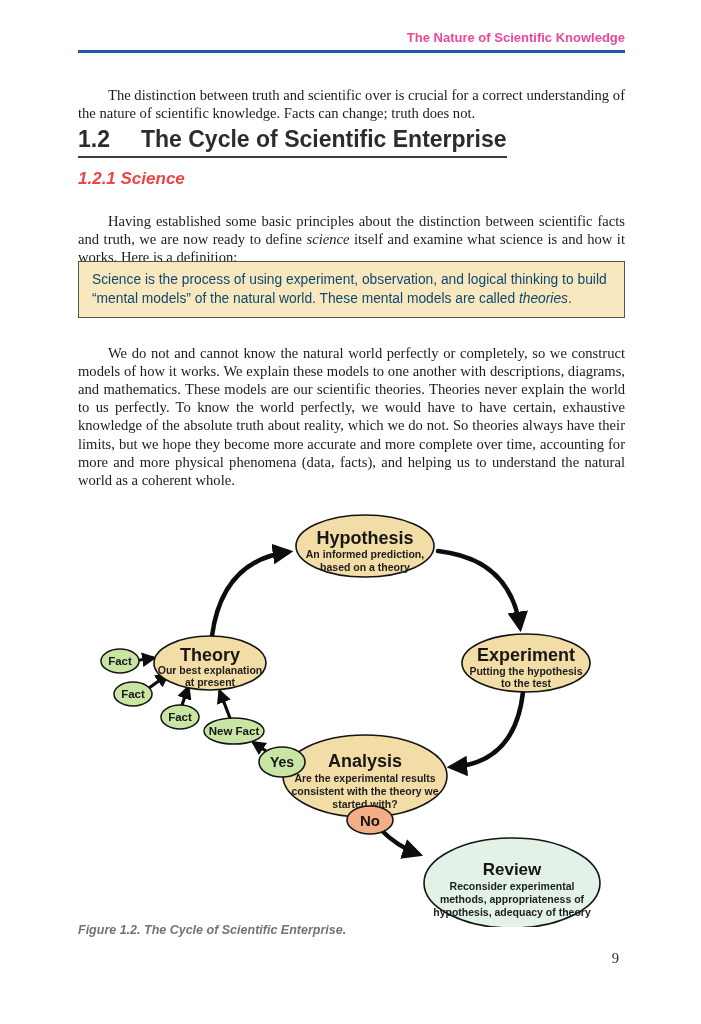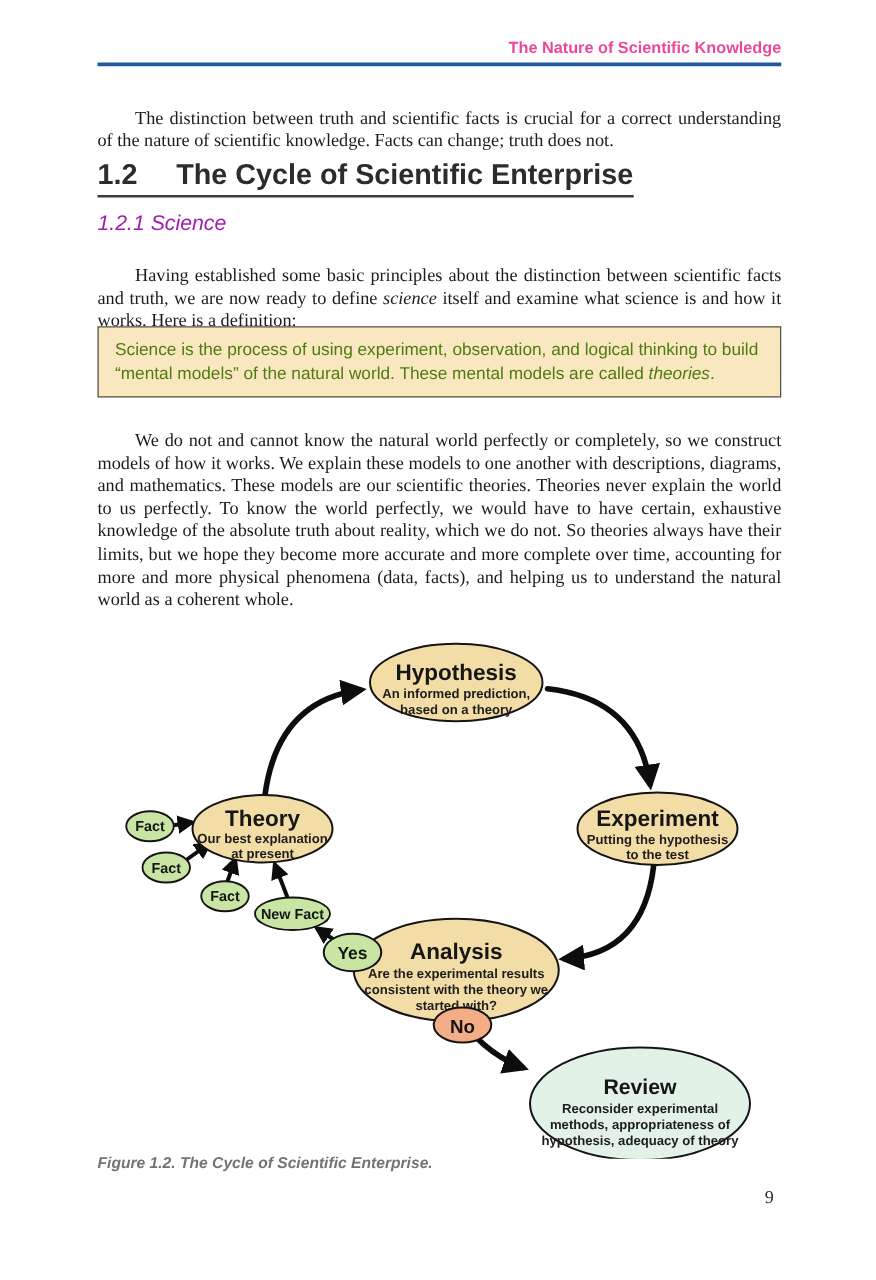--- a/index.html
+++ b/index.html
@@ -23,28 +23,28 @@
   .p2{top:197px;}
   .p3{top:329px;}
   .sec-head{
     position:absolute;left:78px;top:126px;
     font-family:"Liberation Sans",sans-serif;font-weight:700;font-size:23px;color:#2c2c2c;
     border-bottom:2px solid #3c3c3c;padding-bottom:3px;display:inline-block;
   }
   .sec-head .sec-num{margin-right:31px;}
   .subsec-head{
     position:absolute;left:78px;top:169px;
-    font-family:"Liberation Sans",sans-serif;font-style:italic;font-weight:400;
-    font-size:17px;color:#a21caf;
+    font-family:"Liberation Sans",sans-serif;font-style:italic;font-weight:700;
+    font-size:17px;color:#ef4444;
   }
   .def-box{
     position:absolute;left:78px;top:261px;width:547px;box-sizing:border-box;
     background:#f8e7bf;border:1.5px solid #54544a;
     padding:8px 13px 9px 13px;
-    font-family:"Liberation Sans",sans-serif;font-size:13.8px;line-height:19px;color:#4d7c0f;
+    font-family:"Liberation Sans",sans-serif;font-size:13.8px;line-height:19px;color:#0c4a6e;
   }
   .it{font-style:italic;}
   
   .figure-svg{position:absolute;left:60px;top:495px;}
   .fig-caption{
     position:absolute;left:78px;top:923px;
     font-family:"Liberation Sans",sans-serif;font-style:italic;font-weight:600;
     font-size:12.5px;color:#737373;
   }
   .page-number{
@@ -60,21 +60,21 @@
   .yn-label{font-family:"Liberation Sans",sans-serif;font-weight:700;fill:#161616;}
 </style>
 </head>
 <body>
 
 <div class="page">
 
   <div class="running-head">The Nature of Scientific Knowledge</div>
   <div class="head-rule"></div>
 
-  <p class="para p1">The distinction between truth and scientific facts is crucial for a correct understanding of the nature of scientific knowledge. Facts can change; truth does not.</p>
+  <p class="para p1">The distinction between truth and scientific over is crucial for a correct understanding of the nature of scientific knowledge. Facts can change; truth does not.</p>
 
   <div class="sec-head"><span class="sec-num">1.2</span><span>The Cycle of Scientific Enterprise</span></div>
 
   <div class="subsec-head">1.2.1 Science</div>
 
   <p class="para p2"><span>Having established some basic principles about the distinction between scientific facts and truth, we are now ready to define </span><span class="it">science</span><span> itself and examine what science is and how it works. Here is a definition:</span></p>
 
   <div class="def-box"><span>Science is the process of using experiment, observation, and logical thinking to build “mental models” of the natural world. These mental models are called </span><span class="it">theories</span><span>.</span></div>
 
   <p class="para p3">We do not and cannot know the natural world perfectly or completely, so we construct models of how it works. We explain these models to one another with descriptions, diagrams, and mathematics. These models are our scientific theories. Theories never explain the world to us perfectly. To know the world perfectly, we would have to have certain, exhaustive knowledge of the absolute truth about reality, which we do not. So theories always have their limits, but we hope they become more accurate and more complete over time, accounting for more and more physical phenomena (data, facts), and helping us to understand the natural world as a coherent whole.</p>

